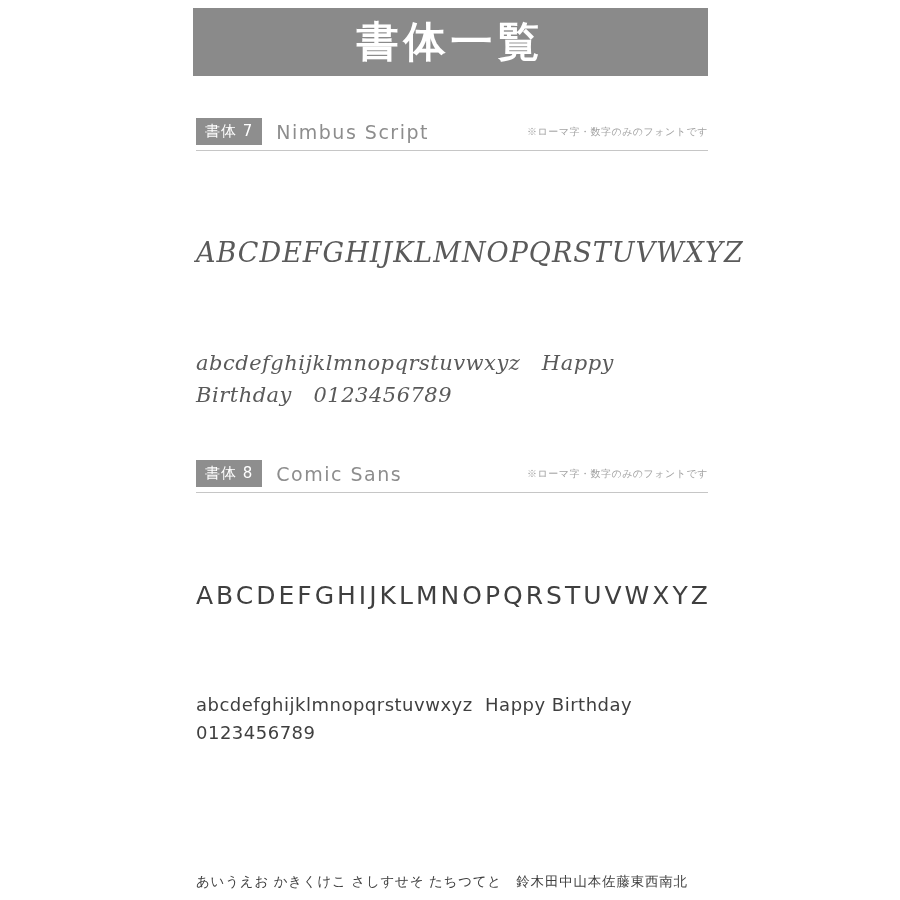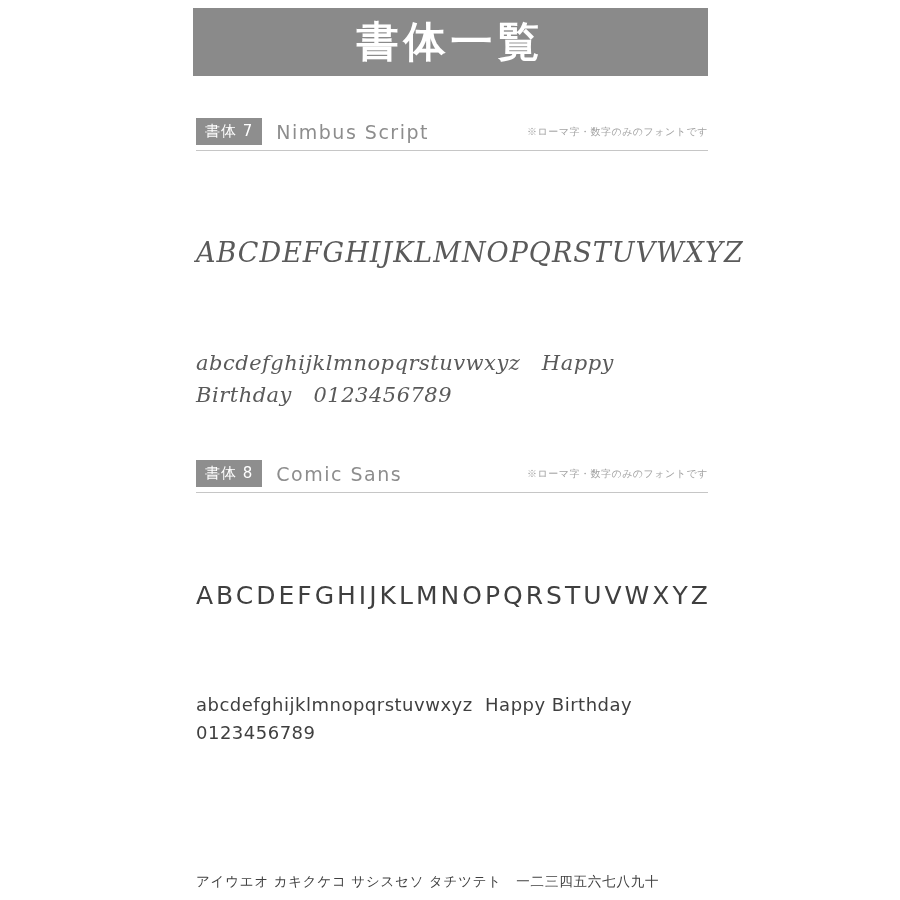--- a/index.html
+++ b/index.html
@@ -127,18 +127,19 @@
         <span class="note">※ローマ字・数字のみのフォントです</span>
       </div>
       <div class="sample">
         <div class="line u-line">ABCDEFGHIJKLMNOPQRSTUVWXYZ</div>
         <div class="line l-line">abcdefghijklmnopqrstuvwxyz  Happy Birthday  0123456789</div>
       </div>
     </section>
 
     <section class="sec style-pop">
       <div class="sample">
+        <div class="line">あいうえお かきくけこ さしすせそ たちつてと　鈴木田中山本佐藤東西南北</div>
         <div class="line">アイウエオ カキクケコ サシスセソ タチツテト　一二三四五六七八九十</div>
       </div>
     </section>
 
   </main>
 </div>
 
 </body></html>

